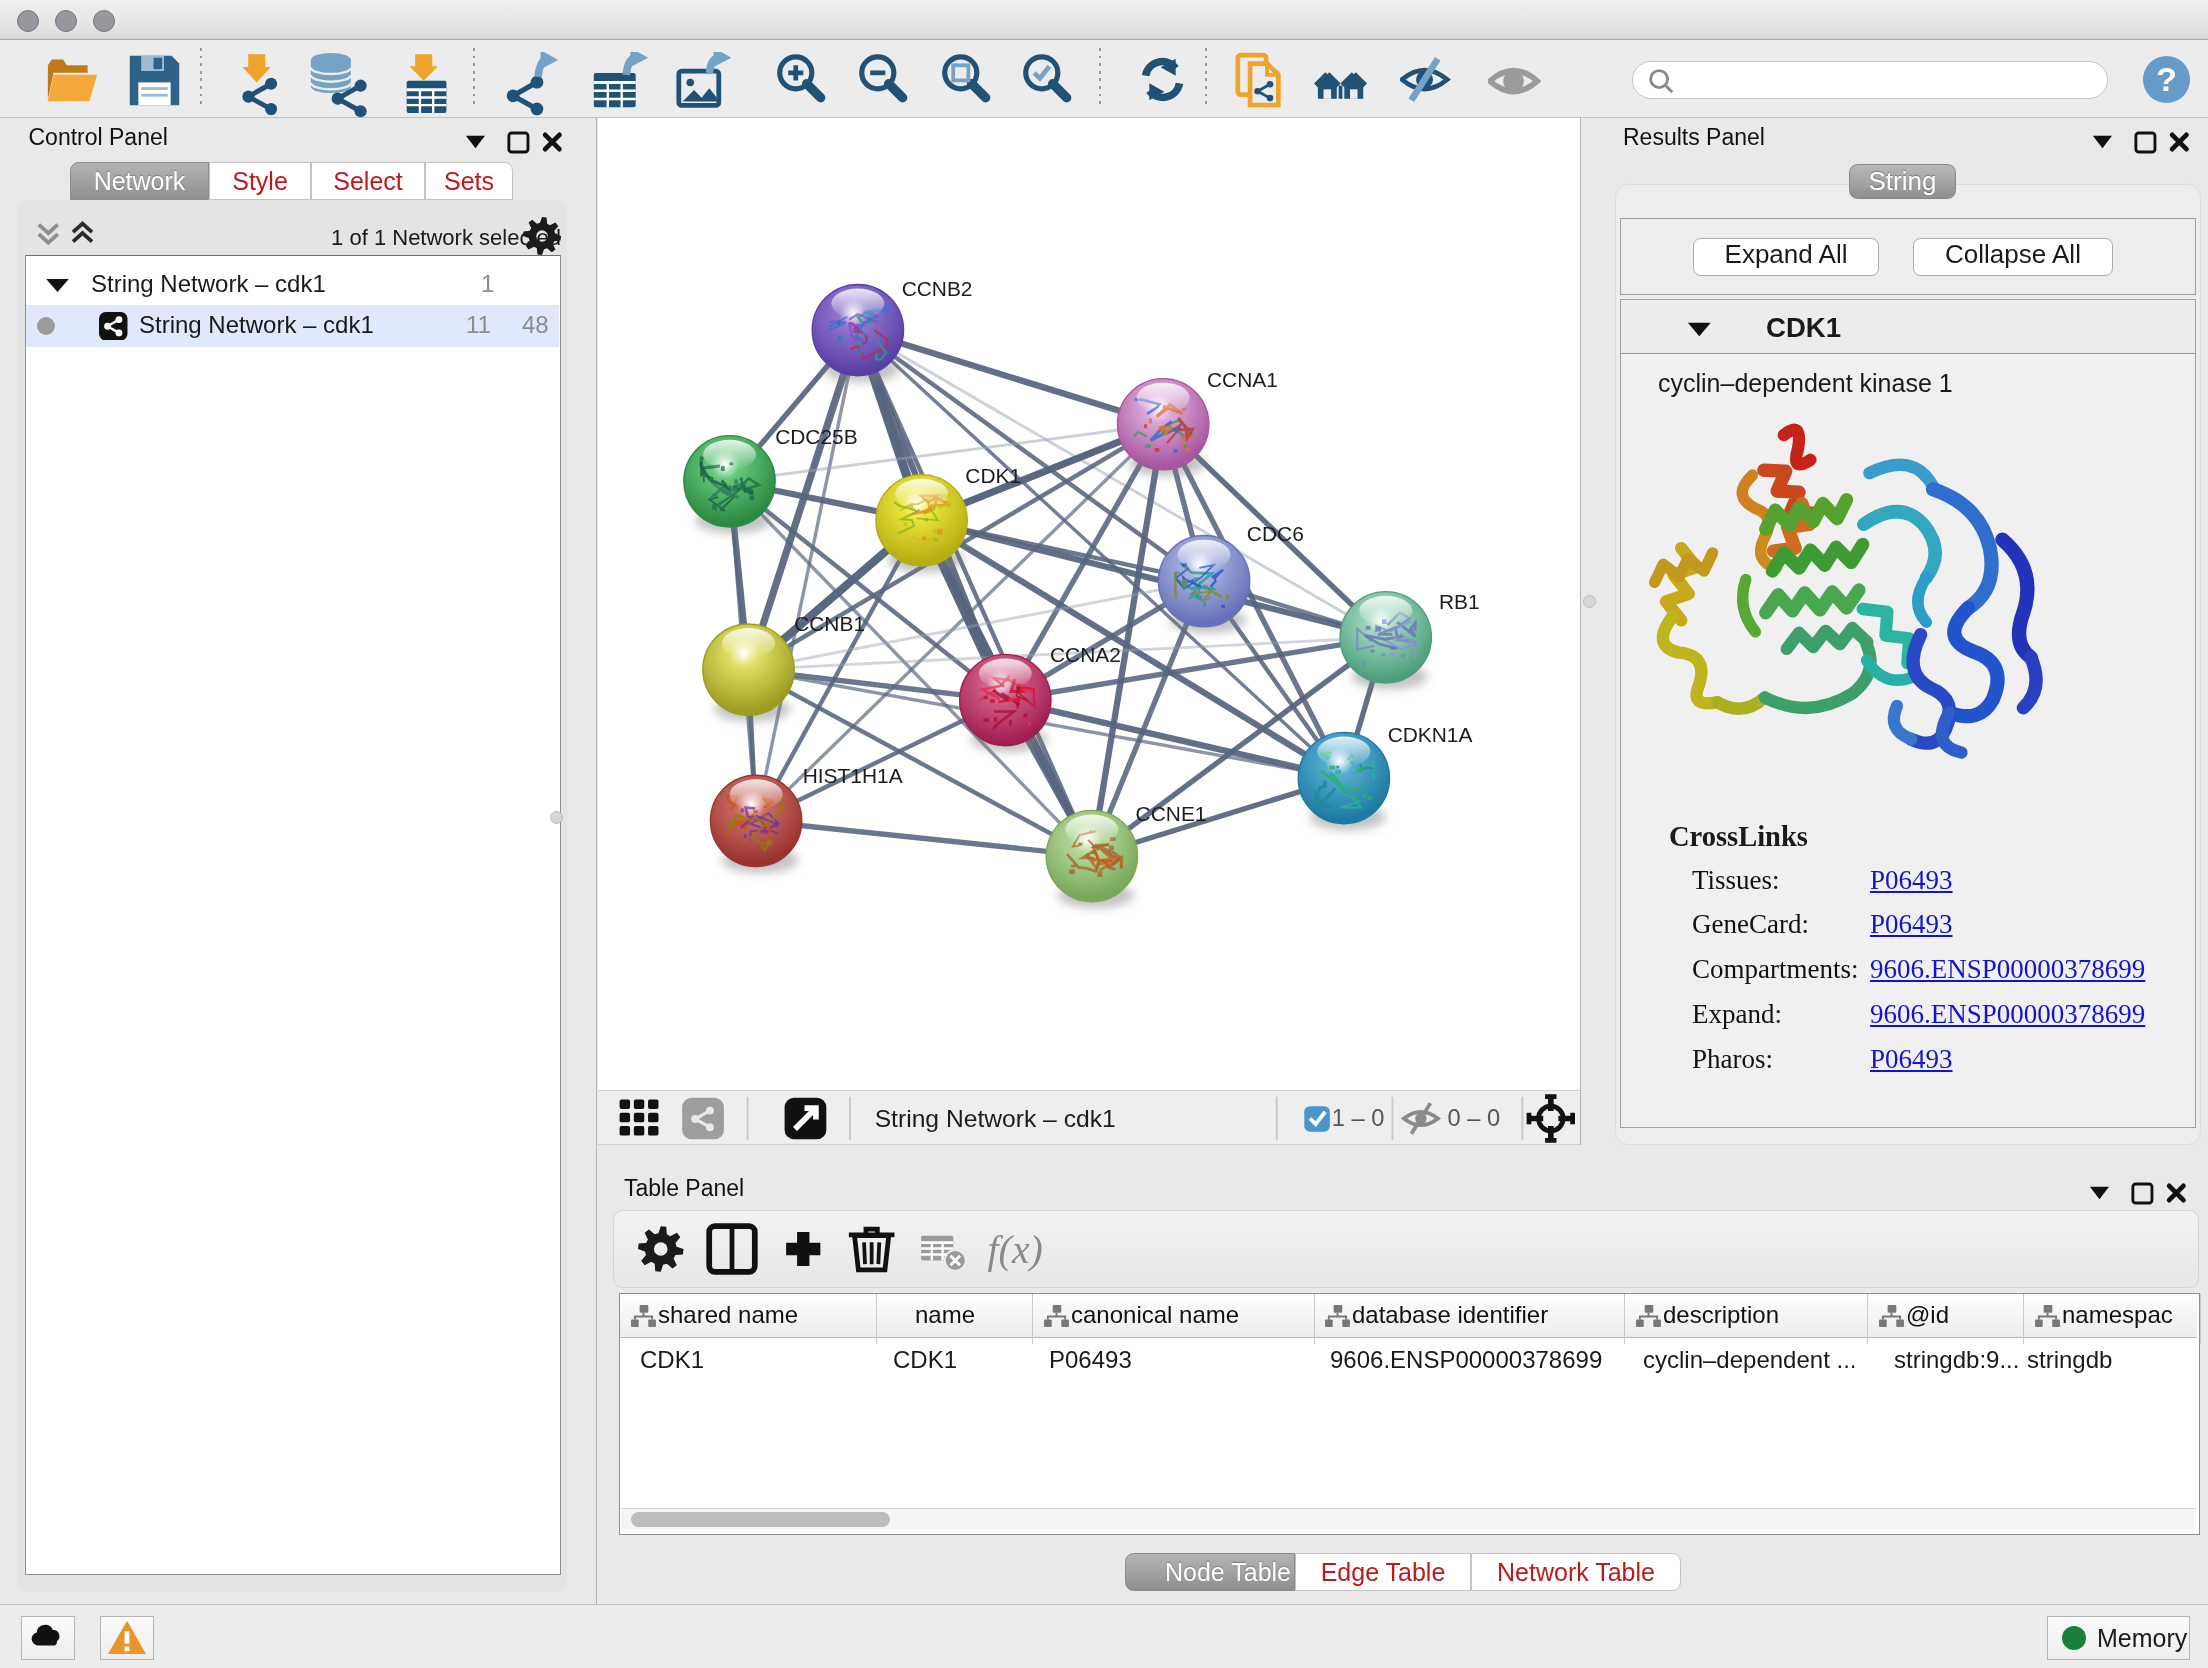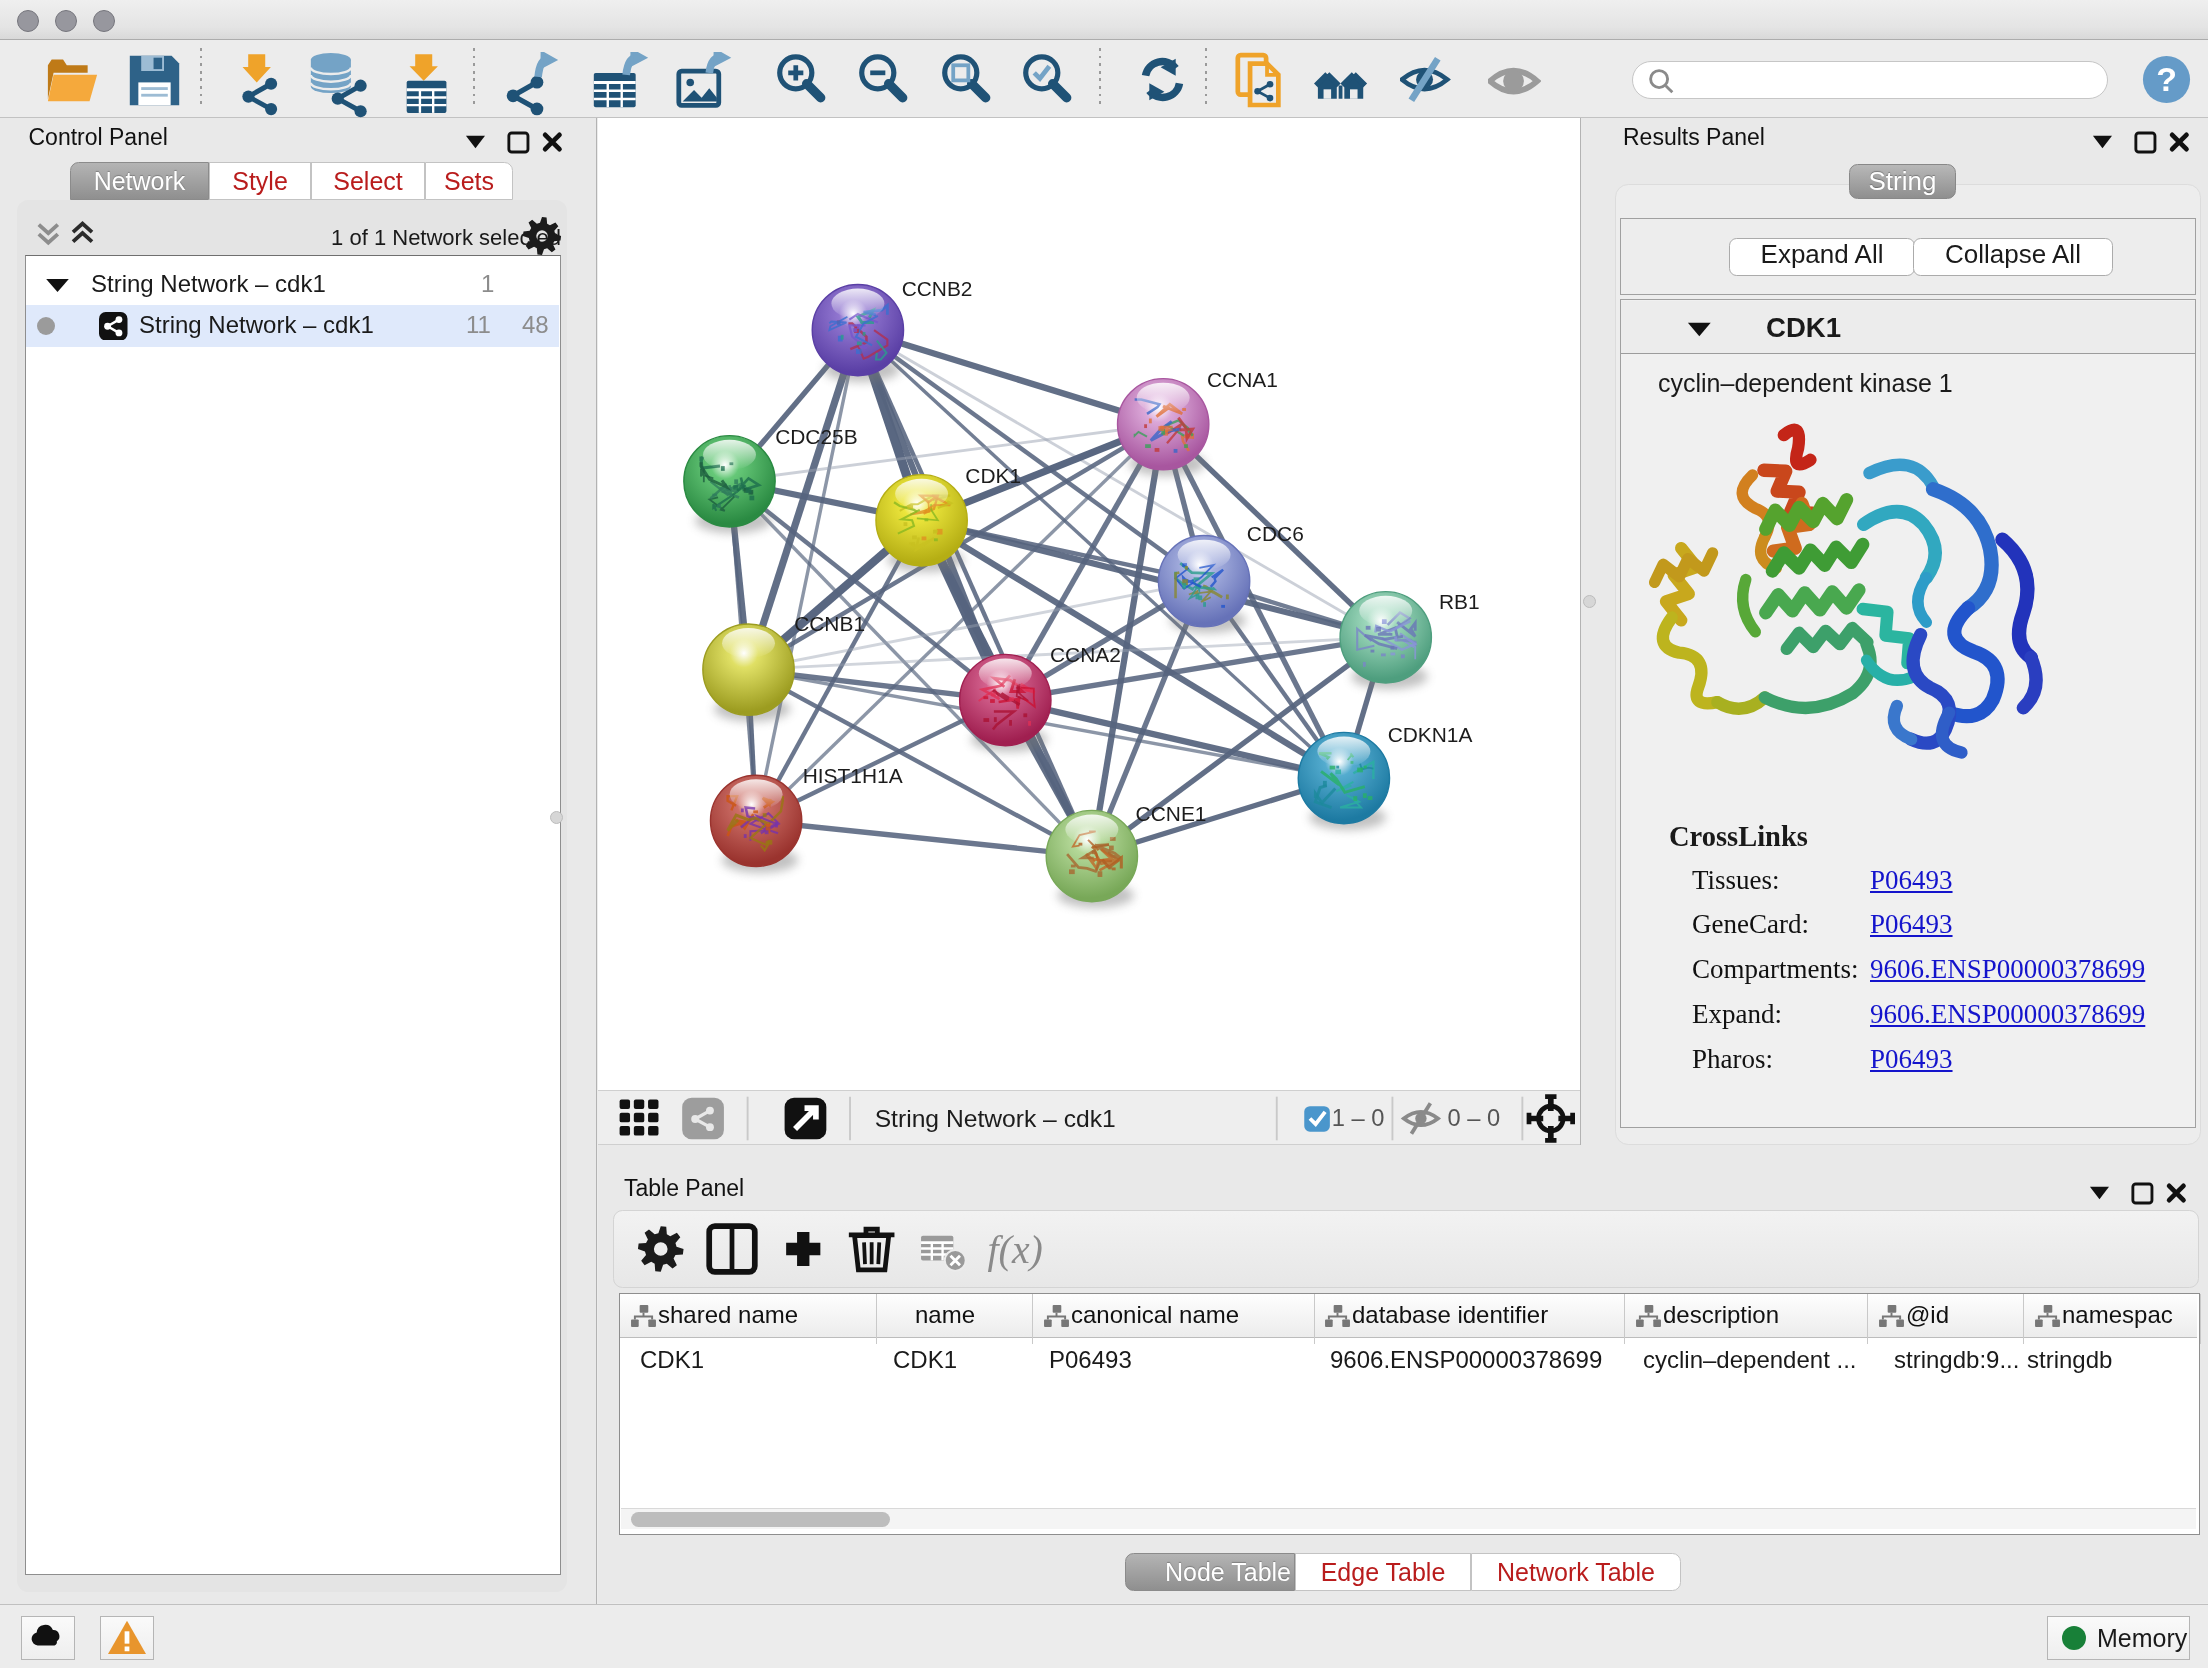--- a/index.html
+++ b/index.html
@@ -727,21 +727,21 @@
   <div class="panel-title abs" style="left:42px;top:5.7px;">Results Panel</div>
   <svg class="abs" style="left:510px;top:12.4px;" width="105" height="25" viewBox="0 0 110 26">
     <path d="M2 6 L22 6 L12 19 Z" fill="#111"></path>
     <rect x="47" y="3" width="20" height="20" rx="3" fill="none" stroke="#111" stroke-width="3"></rect>
     <path d="M85 5 L100 20 M100 5 L85 20" stroke="#111" stroke-width="5" stroke-linecap="round"></path>
   </svg>
 </div>
 <div id="rp-container" class="abs"></div>
 <div class="abs" style="left:1849px;top:164px;width:107px;height:35px;background:linear-gradient(180deg,#b8b8b8,#8f8f8f);border:1px solid #888;border-radius:8.6px;color:#fff;font-size:26px;text-align:center;line-height:33px;text-shadow:0 -1px 1px rgba(0,0,0,0.3);">String</div>
 <div id="rp-boxA" class="abs">
-  <div class="rbtn" style="left:72px;width:186px;margin-left:36px;">Expand All</div>
+  <div class="rbtn" style="left:72px;width:186px;">Expand All</div>
   <div class="rbtn" style="left:292px;width:200px;">Collapse All</div>
 </div>
 <div id="rp-boxB" class="abs">
   <div id="cdk1-head">
     <svg width="28.5" height="19" style="position:absolute;left:65px;top:19px;" viewBox="0 0 30 20">
         <path d="M2 3 L26 3 L14 17 Z" fill="#111"></path>
       </svg>
     <span style="position:absolute;left:145px;top:10.5px;font-size:27.6px;font-weight:bold;">CDK1</span>
   </div>
   <div id="rp-content">

